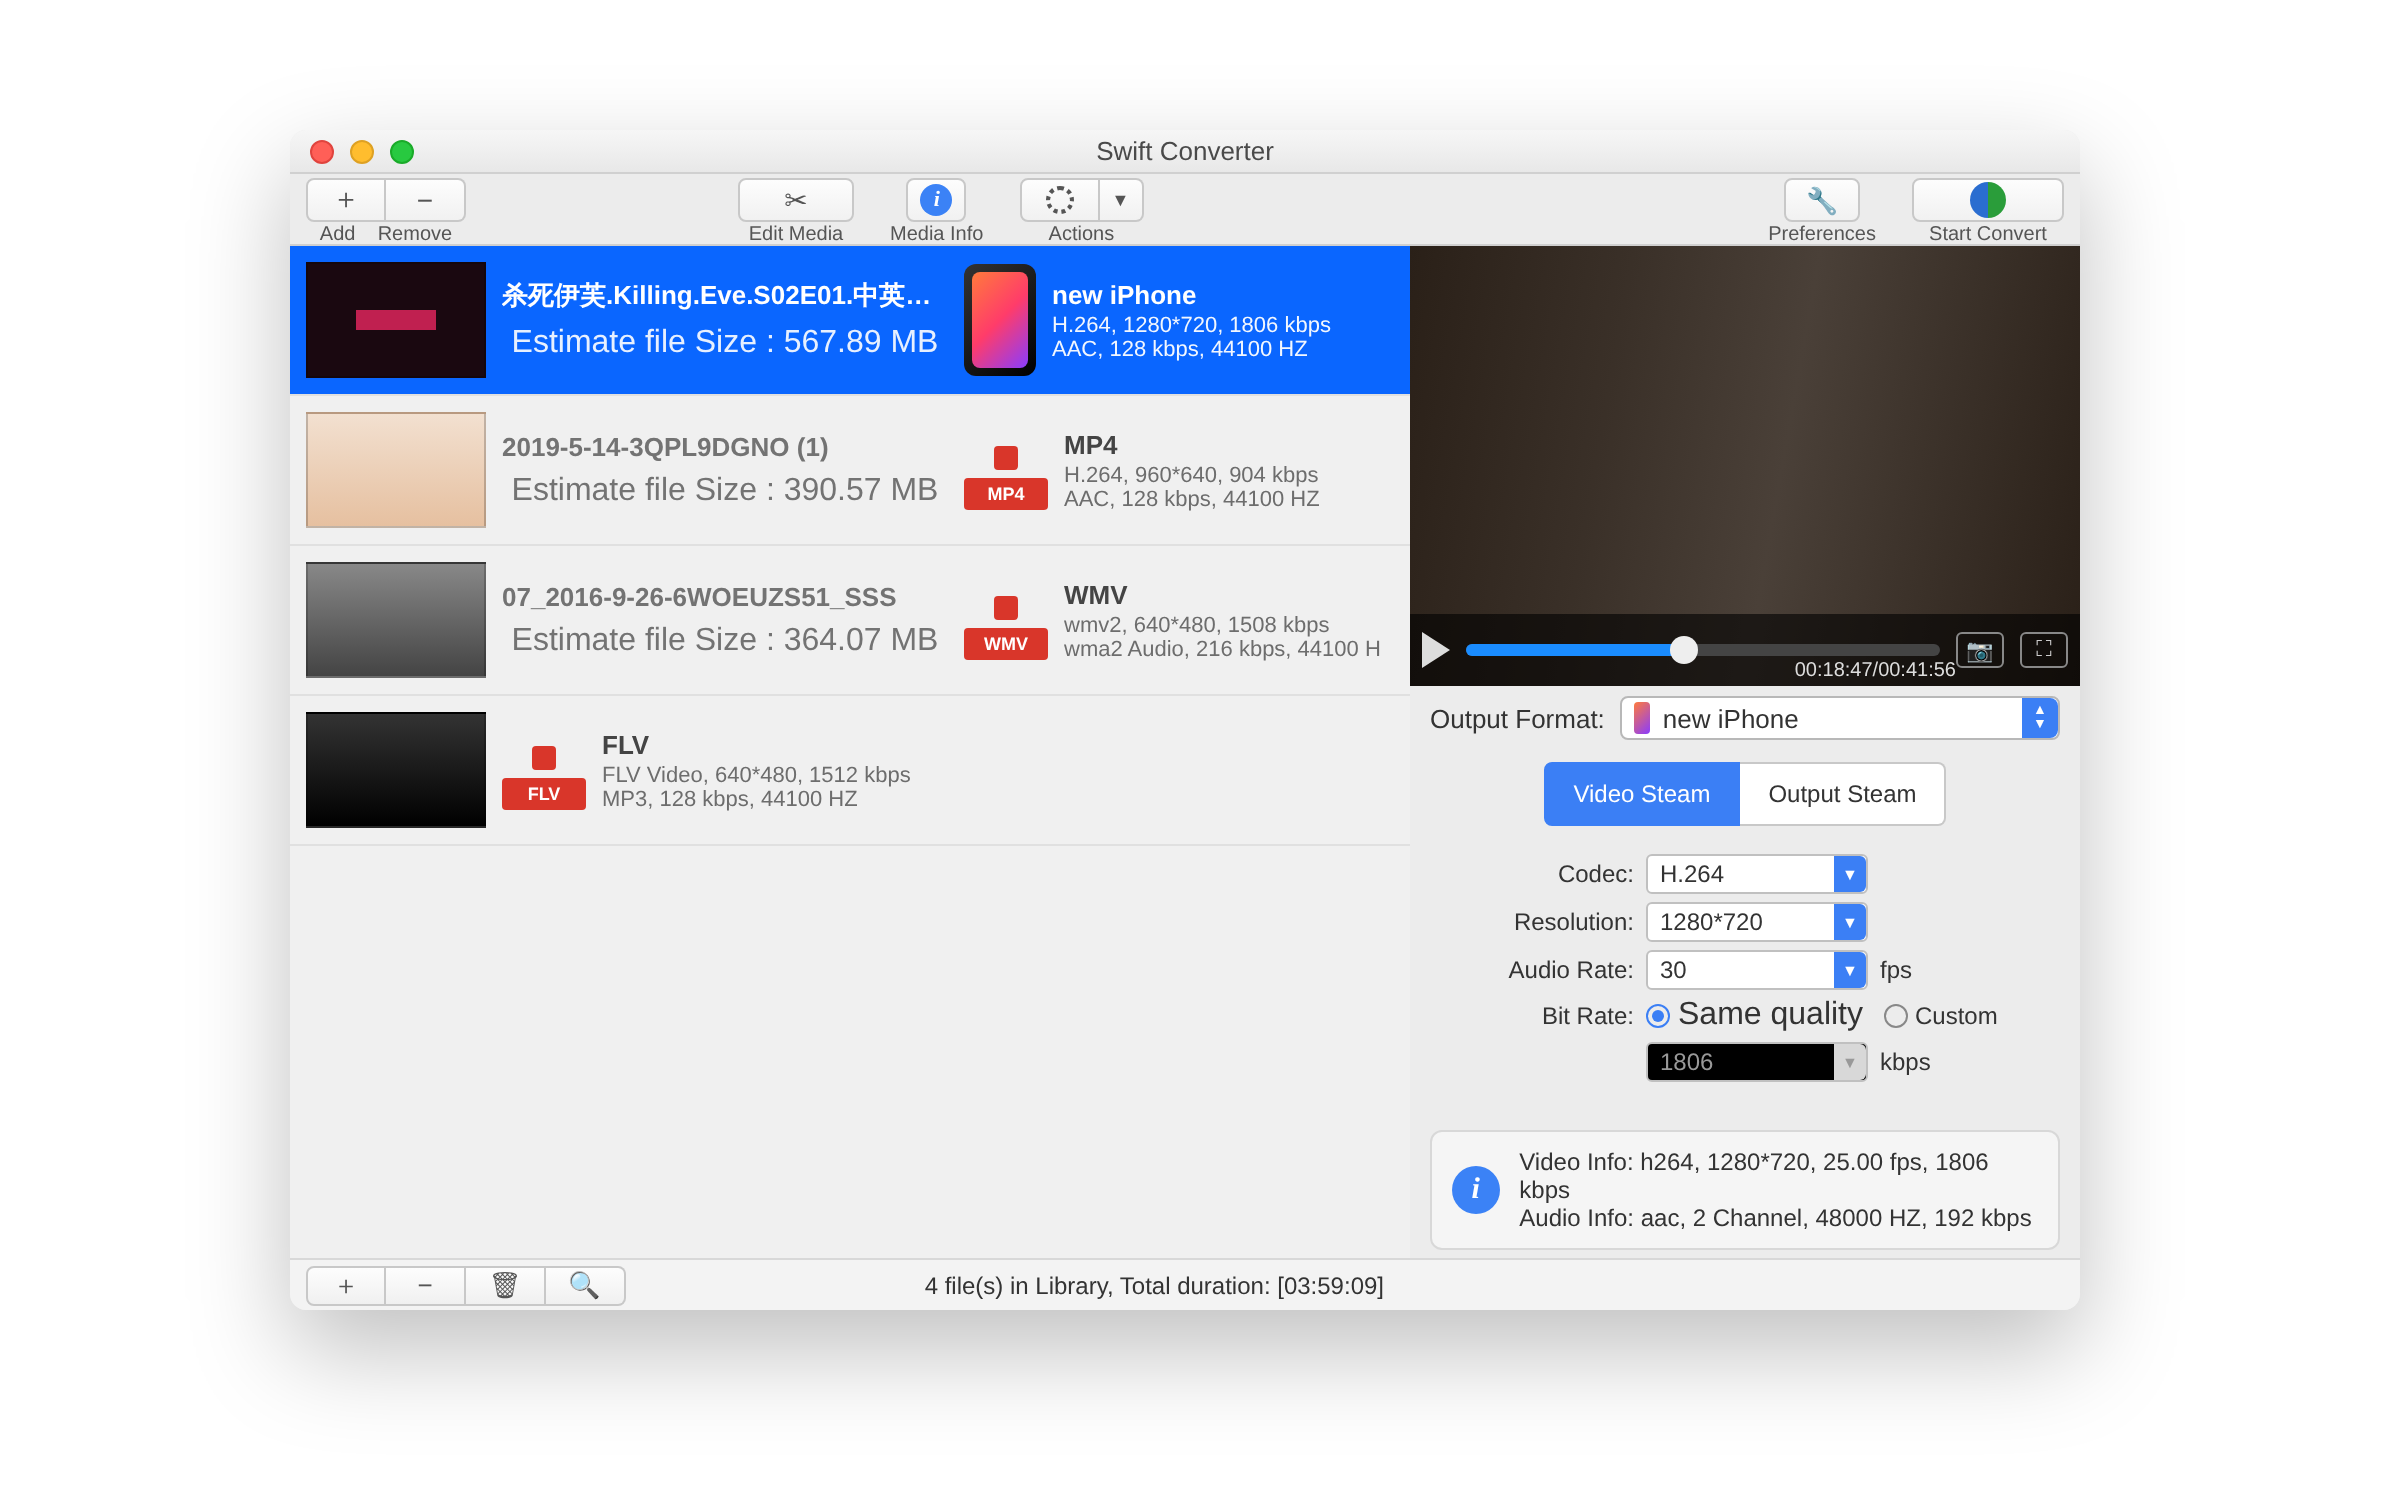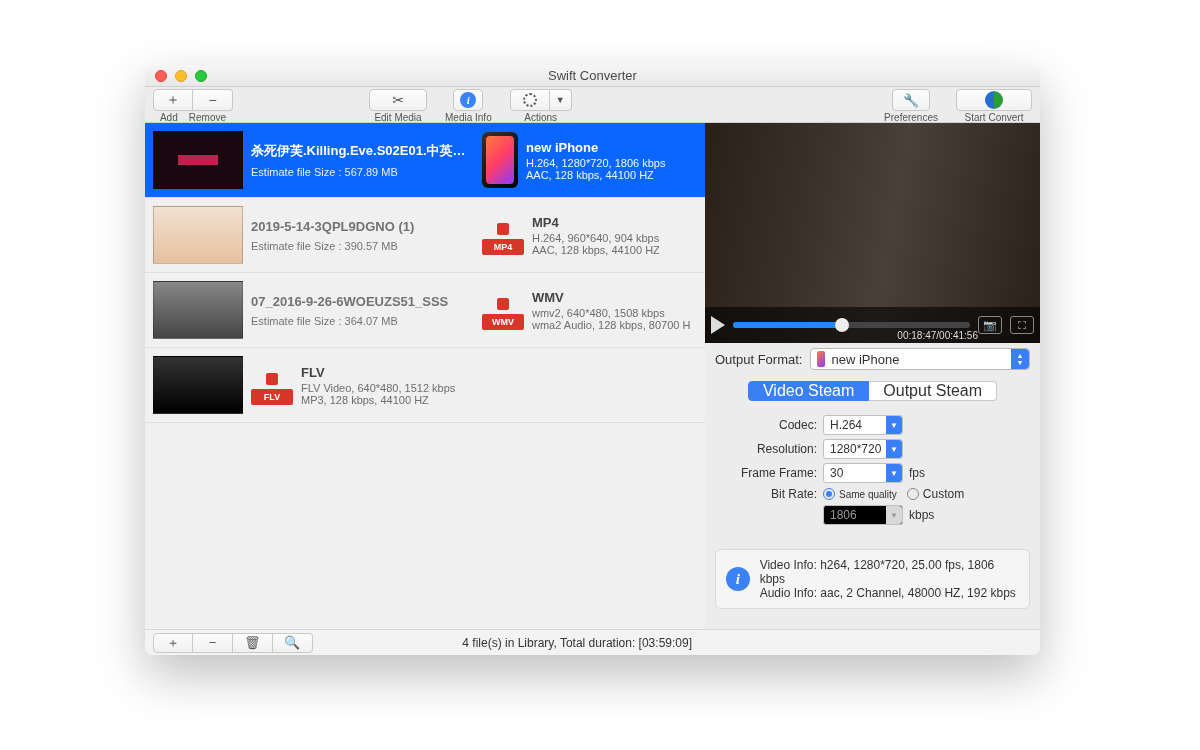--- a/index.html
+++ b/index.html
@@ -34,21 +34,21 @@
   .row.sel{background:#0a66ff;color:#fff;}
   .row .thumb{width:90px;height:58px;background:#222;flex-shrink:0;border:1px solid rgba(0,0,0,0.2);}
   .row .thumb.light{background:linear-gradient(#f2e0d0,#e6c0a0);}
   .row .thumb.legs{background:linear-gradient(#888,#444);}
   .row .thumb.dark{background:linear-gradient(#333,#000);}
   .row .thumb.ke{background:#1a0810;display:flex;align-items:center;justify-content:center;}
   .row .thumb.ke::after{content:"";width:40px;height:10px;background:#c02050;}
   .midcol{flex:1;min-width:0;}
   .fname{font-size:13px;font-weight:600;margin-bottom:6px;white-space:nowrap;overflow:hidden;text-overflow:ellipsis;}
   .row:not(.sel) .fname{color:#737373;}
-  .fsize{font-size:11px;opacity:.9;}
+  .fsize{font-size:16px;opacity:.9;text-align:center;}
   .row:not(.sel) .fsize{color:#666;}
   .fmtcol{width:215px;display:flex;align-items:center;gap:8px;}
   .fmticon{width:42px;height:40px;display:flex;flex-direction:column;align-items:center;justify-content:flex-end;position:relative;}
   .fmticon .band{width:42px;height:16px;background:#d9362a;color:#fff;font-size:9px;font-weight:bold;display:flex;align-items:center;justify-content:center;border-radius:2px;}
   .fmticon .dot{width:12px;height:12px;background:#d9362a;border-radius:2px;margin-bottom:4px;}
   .fmticon.phone{width:36px;height:56px;background:linear-gradient(135deg,#333,#000);border-radius:6px;}
   .fmticon.phone::after{content:"";position:absolute;inset:4px;background:linear-gradient(135deg,#ff7a3c,#ff3c6a,#8a3cff);border-radius:4px;}
   .fmtinfo{flex:1;min-width:0;}
   .fmtname{font-size:13px;font-weight:600;margin-bottom:2px;}
   .fmtline{font-size:11px;opacity:.95;white-space:nowrap;overflow:hidden;}
@@ -70,28 +70,28 @@
   .seek{flex:1;height:6px;background:#444;border-radius:3px;position:relative;}
   .seek .prog{position:absolute;left:0;top:0;bottom:0;width:46%;background:#1a8cff;border-radius:3px;}
   .seek .knob{position:absolute;left:46%;top:-4px;width:14px;height:14px;border-radius:7px;background:#eee;transform:translateX(-50%);}
   .ptime{font-size:10px;color:#ddd;white-space:nowrap;}
   .snap,.full{width:24px;height:18px;border:1px solid #888;border-radius:3px;display:flex;align-items:center;justify-content:center;color:#ccc;font-size:11px;}
   .outputrow{height:32px;display:flex;align-items:center;padding:0 10px;gap:8px;}
   .sel-combo{flex:1;height:22px;background:#fff;border:1px solid #b8b8b8;border-radius:4px;display:flex;align-items:center;padding:0 6px;position:relative;}
   .sel-combo .phoneicn{width:8px;height:16px;background:linear-gradient(135deg,#ff7a3c,#8a3cff);border-radius:2px;margin-right:6px;}
   .sel-combo .arrows{position:absolute;right:0;top:0;bottom:0;width:18px;background:#3b7ff5;border-radius:0 4px 4px 0;display:flex;flex-direction:column;align-items:center;justify-content:center;color:#fff;font-size:7px;line-height:7px;}
   .tabs{display:flex;justify-content:center;margin:6px 0;}
-  .tab{height:20px;padding:0 14px;display:flex;align-items:center;font-size:16px;border:1px solid #c8c8c8;background:#fff;}
+  .tab{height:32px;padding:0 14px;display:flex;align-items:center;font-size:12px;border:1px solid #c8c8c8;background:#fff;}
   .tab.active{background:#3b7ff5;color:#fff;border-color:#3b7ff5;}
   .tab:first-child{border-radius:4px 0 0 4px;}
   .tab:last-child{border-radius:0 4px 4px 0;border-left:none;}
   .panel{margin:0 12px;background:#ececec;padding:4px 0 12px 0;}
   .prow{display:flex;align-items:center;margin:4px 0;}
   .plabel{width:106px;text-align:right;font-size:12px;color:#333;padding-right:6px;}
-  .psel{width:80px;height:20px;background:#fff;border:1px solid #c0c0c0;border-radius:3px;position:relative;padding:0 6px;display:flex;align-items:center;font-size:12px;}
+  .psel{width:111px;height:20px;background:#fff;border:1px solid #c0c0c0;border-radius:3px;position:relative;padding:0 6px;display:flex;align-items:center;font-size:12px;}
   .psel .ar{position:absolute;right:0;top:0;bottom:0;width:16px;background:#3b7ff5;border-radius:0 3px 3px 0;display:flex;align-items:center;justify-content:center;color:#fff;font-size:8px;}
   .psel.disabled{background:#000000;color:#999;}
   .psel.disabled .ar{background:#d8d8d8;color:#999;}
   .unit{font-size:12px;color:#333;margin-left:6px;}
   .radio{width:12px;height:12px;border-radius:6px;border:1px solid #888;margin-right:4px;display:inline-flex;align-items:center;justify-content:center;}
   .radio.active{border-color:#3b7ff5;}
   .radio.active::after{content:"";width:6px;height:6px;border-radius:3px;background:#3b7ff5;}
   .infobox{margin:8px 10px 0 10px;display:flex;align-items:center;gap:10px;border:1px solid #d8d8d8;border-radius:6px;background:#f5f5f5;padding:8px 10px;}
   .infobox .blueinfo{width:24px;height:24px;border-radius:12px;font-size:15px;}
   .iline{font-size:12px;color:#333;}
@@ -199,21 +199,21 @@
               <div class="fsize">Estimate file Size : 364.07 MB</div>
             </div>
             <div class="fmtcol">
               <div class="fmticon">
                 <div class="dot"></div>
                 <div class="band">WMV</div>
               </div>
               <div class="fmtinfo">
                 <div class="fmtname">WMV</div>
                 <div class="fmtline">wmv2, 640*480, 1508 kbps</div>
-                <div class="fmtline">wma2 Audio, 128 kbps, 80700 H</div>
+                <div class="fmtline">wma2 Audio, 216 kbps, 44100 H</div>
               </div>
             </div>
           </div>
           <div class="row">
             <div class="thumb dark"></div>
             <div class="fmtcol">
               <div class="fmticon">
                 <div class="dot"></div>
                 <div class="band">FLV</div>
               </div>
@@ -266,31 +266,31 @@
             </div>
         </div>
         <div class="prow">
           <div class="plabel">Resolution:</div>
           <div class="psel">
               <span>1280*720</span>
               <span class="ar">▼</span>
             </div>
         </div>
         <div class="prow">
-          <div class="plabel">Frame Frame:</div>
+          <div class="plabel">Audio Rate:</div>
           <div class="psel">
               <span>30</span>
               <span class="ar">▼</span>
             </div>
           <span class="unit">fps</span>
         </div>
         <div class="prow">
           <div class="plabel">Bit Rate:</div>
           <span class="radio active"></span>
-          <span style="font-size:10px;margin-right:10px;">Same quality</span>
+          <span style="font-size:16px;margin-right:10px;">Same quality</span>
           <span class="radio"></span>
           <span style="font-size:12px;">Custom</span>
         </div>
         <div class="prow">
           <div class="plabel"></div>
           <div class="psel disabled">
               <span>1806</span>
               <span class="ar">▼</span>
             </div>
           <span class="unit">kbps</span>

